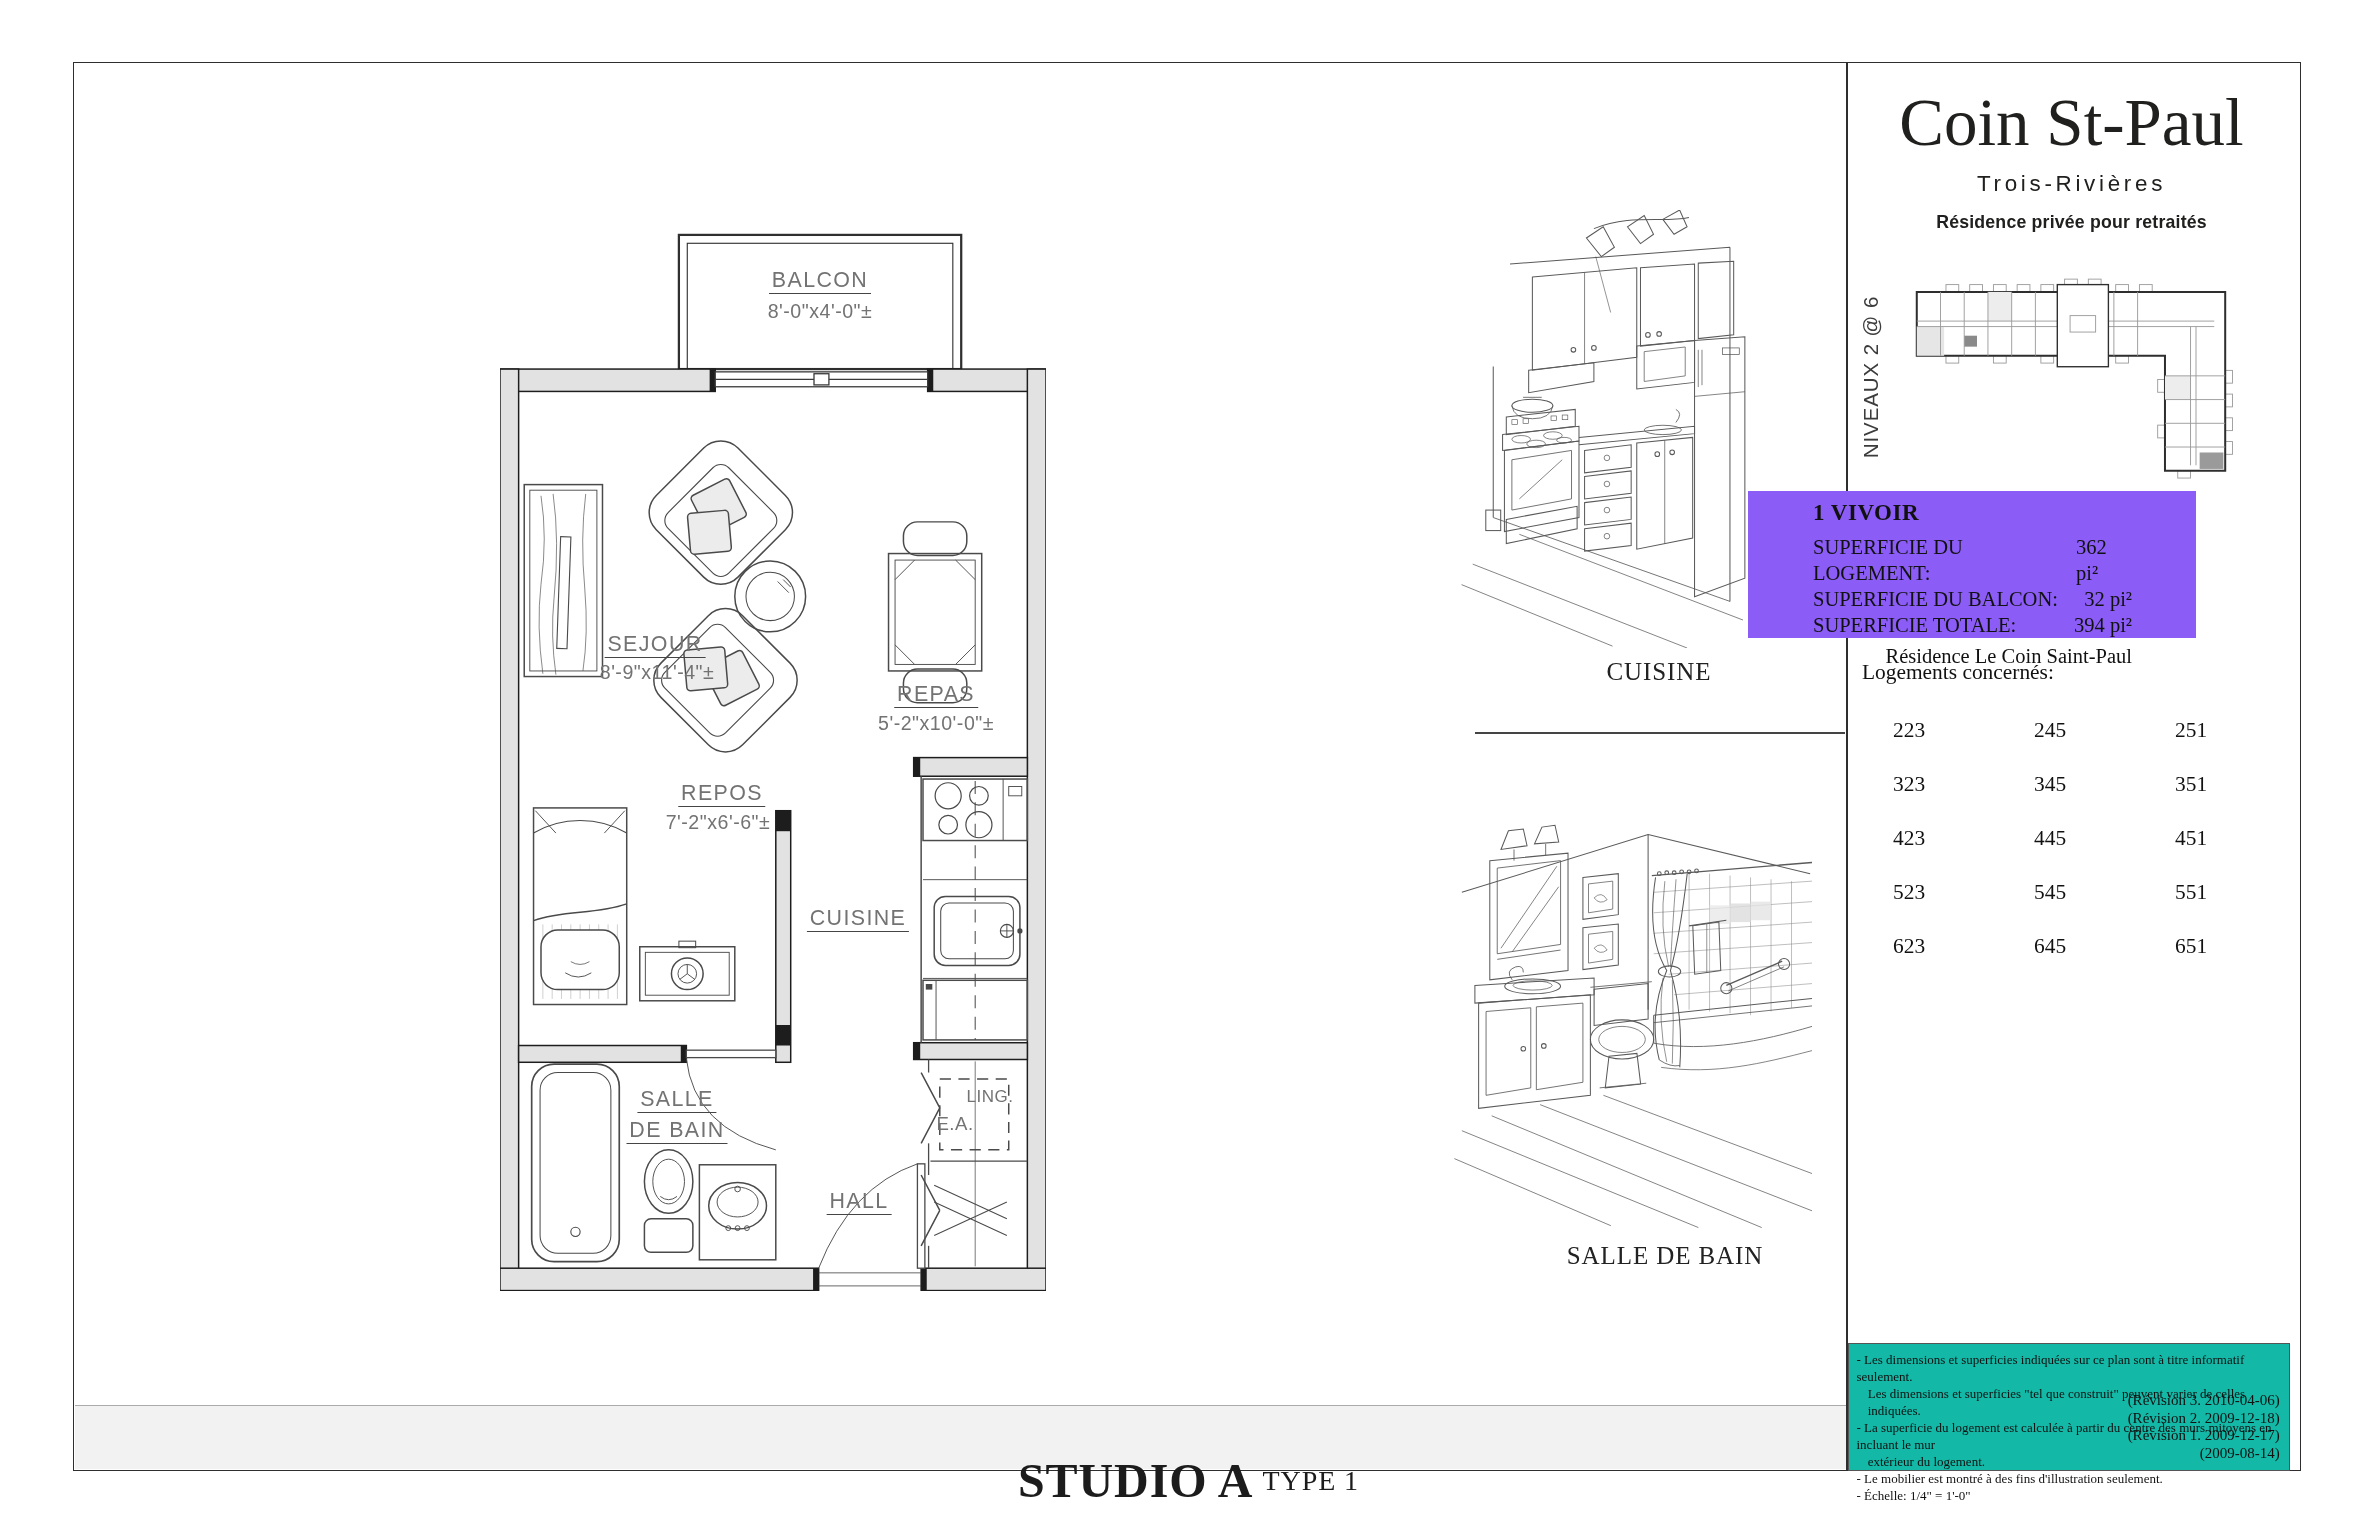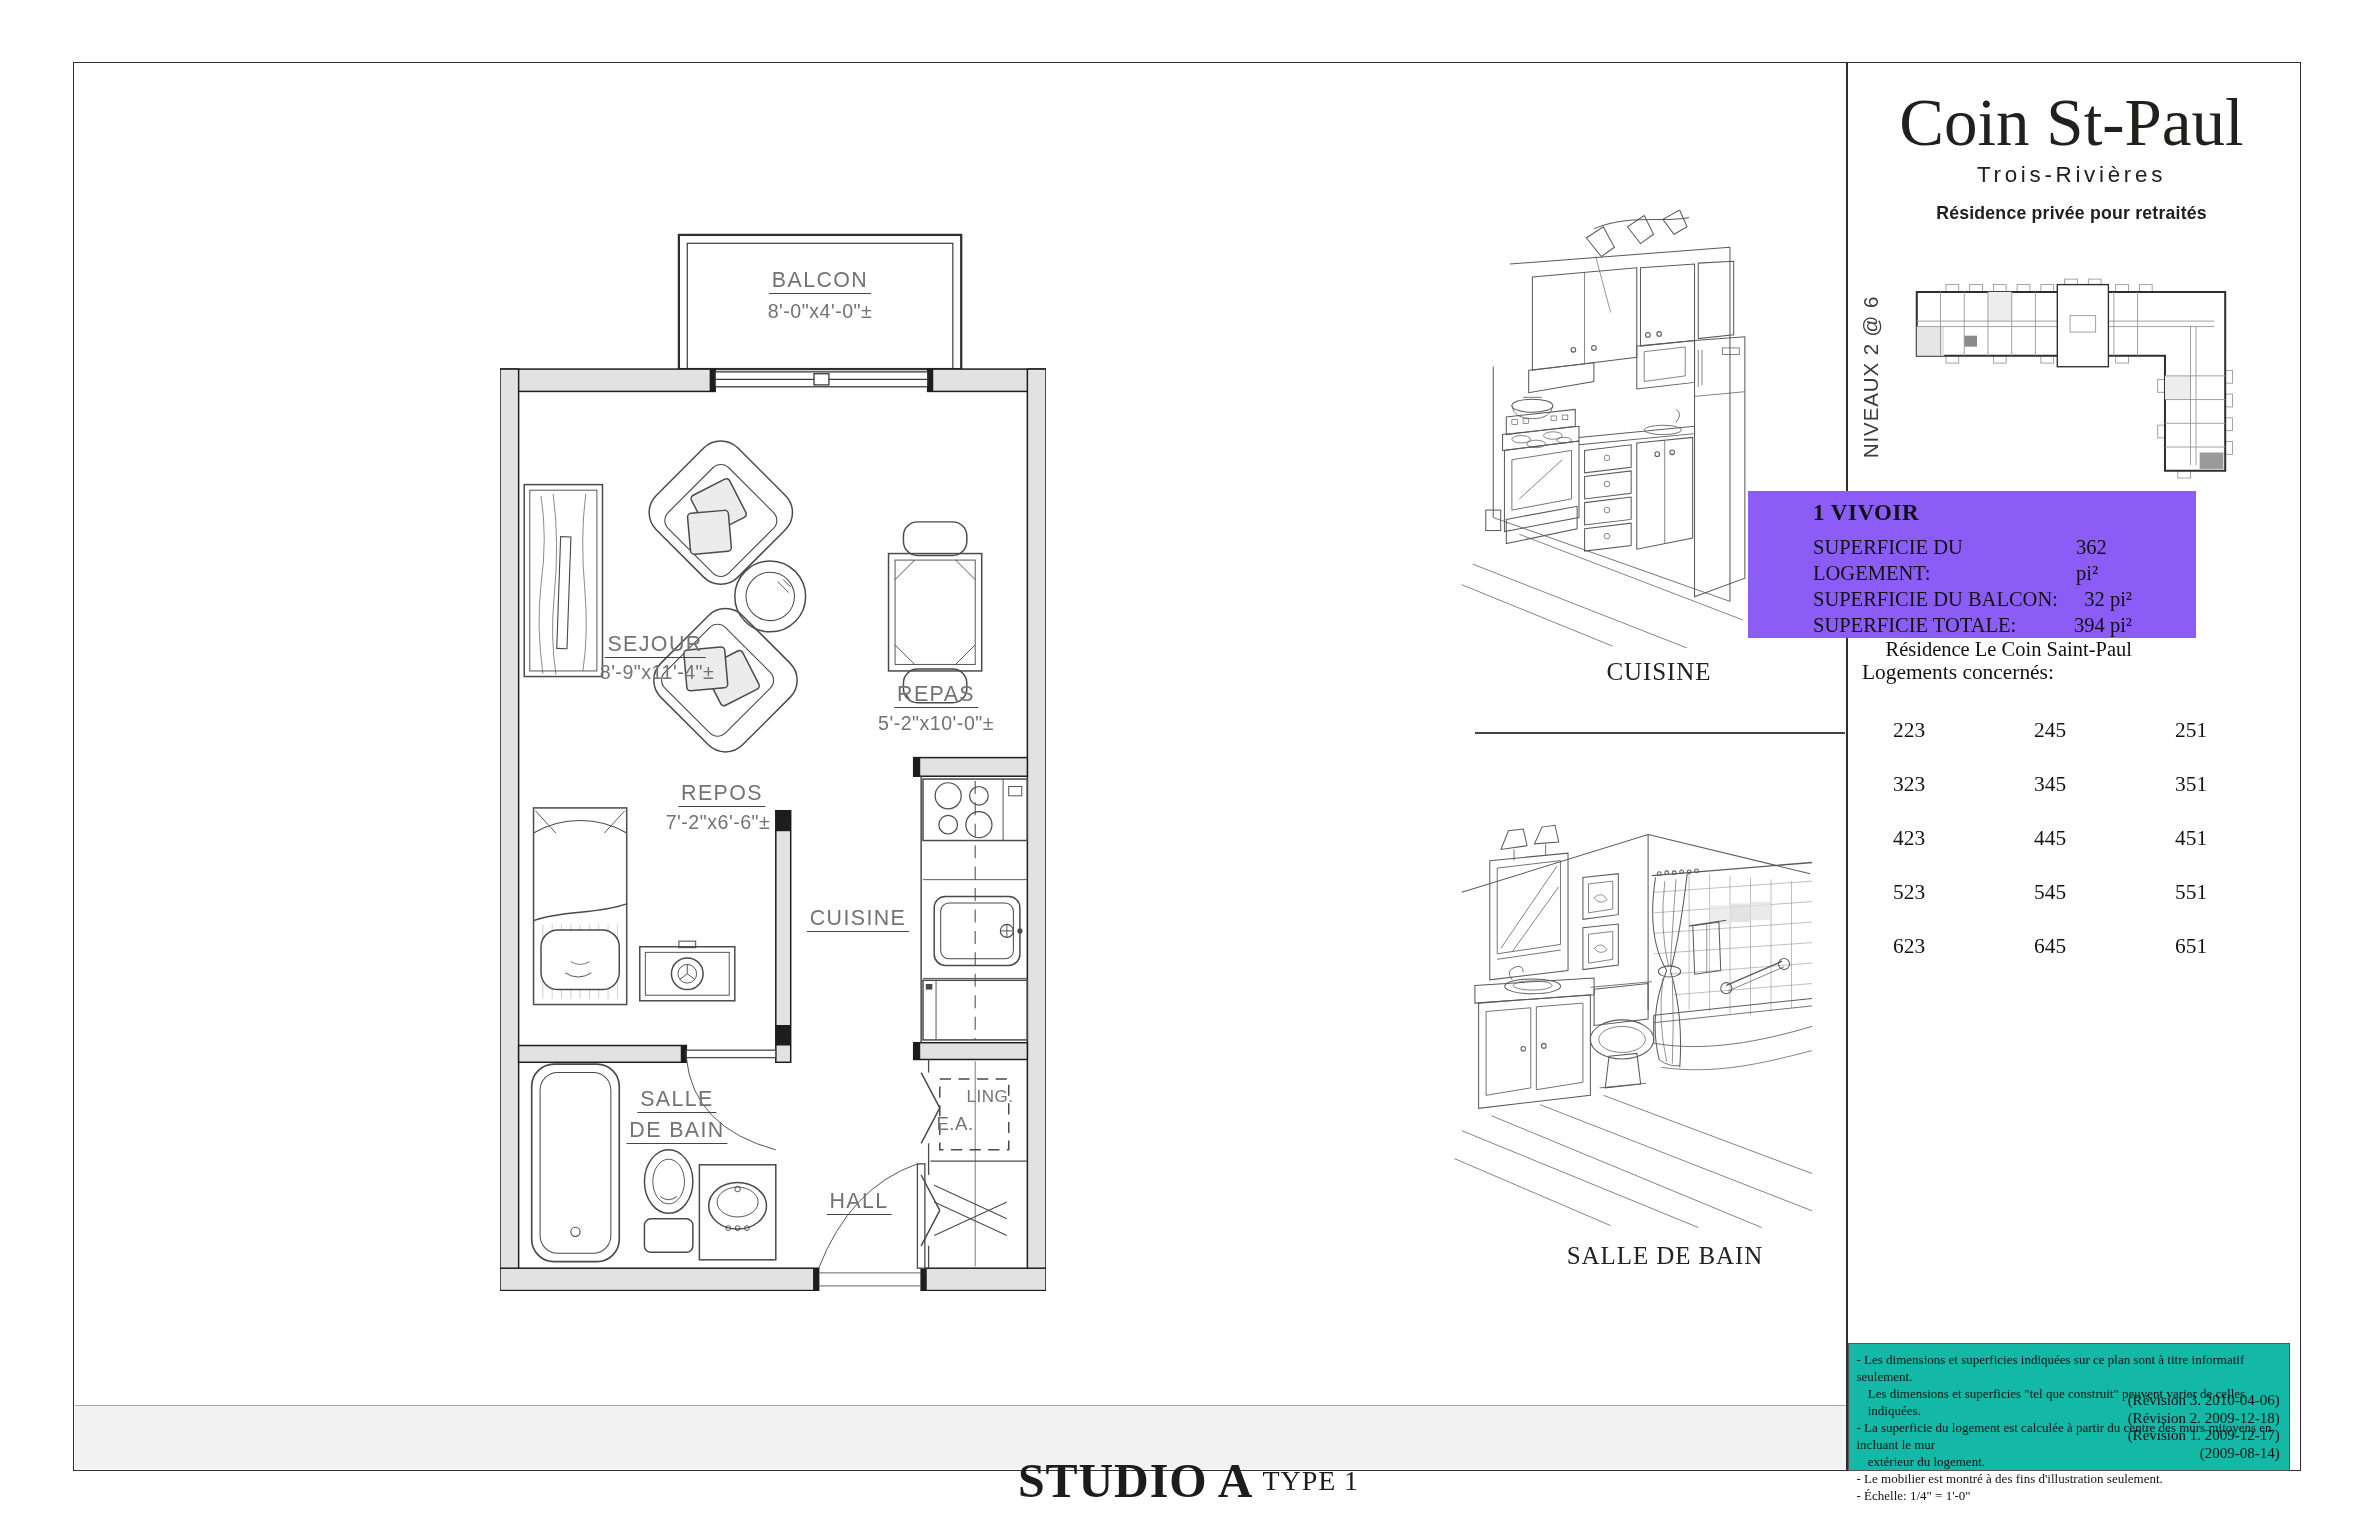--- a/index.html
+++ b/index.html
@@ -19,32 +19,32 @@
   .plan-small { font-size:17px; letter-spacing:0.5px; }
 
   
   .caption { position:absolute; transform:translateX(-50%); font-size:25px; letter-spacing:0.9px; color:#222;
     font-family:"Liberation Serif", serif; white-space:nowrap; }
   .caption-divider { left:1475px; top:732px; width:370px; height:1.9px; background:#444; }
 
   
   .logo { left:1855px; top:86px; width:433px; text-align:center; color:#20201e; }
   .logo-name { font-family:Liberation Serif, serif; font-size:67px; line-height:73px; letter-spacing:0px; }
-  .logo-city { font-family:"Liberation Sans", sans-serif; font-size:22.4px; letter-spacing:3.7px; margin-top:3px; font-weight:500; }
+  .logo-city { font-family:"Liberation Sans", sans-serif; font-size:22.4px; letter-spacing:3.7px; margin-top:12px; font-weight:500; }
   .logo-tagline { font-family:"Liberation Sans", sans-serif; font-size:17.7px; font-weight:bold; margin-top:15px; letter-spacing:0.2px; }
 
   .niveaux { left:1871px; top:377px; transform:translate(-50%,-50%) rotate(-90deg); white-space:nowrap;
     font-family:"Liberation Sans", sans-serif; font-size:20.5px; letter-spacing:0.9px; color:#3c3c3c; }
 
   
   .vivoir { left:1748px; top:491px; width:448px; height:147px; background:#8b5cf6; padding:9.3px 0 0 65px; color:#111; }
   .vivoir-title { font-size:23px; font-weight:bold; letter-spacing:0.5px; }
   .vivoir-rows { width:319px; margin-top:7.5px; }
   .vivoir-row { display:flex; justify-content:space-between; font-size:20.5px; line-height:26px; }
-  .vivoir-footer { width:319px; text-align:right; font-size:20.5px; margin-top:0; }
+  .vivoir-footer { width:319px; text-align:right; font-size:20.5px; margin-top:7px; }
 
   
   .units-title { left:1862px; top:660px; font-size:21.4px; color:#111; }
   .units-grid { left:1862px; top:716px; display:grid; grid-template-columns:141px 141px 103px; row-gap:26px;
     font-size:21.4px; line-height:28px; color:#111;margin-left:31px; }
 
   
   .notes-box { left:1848px; top:1343px; width:442px; height:128px; background:#14b8a6; border:1.9px solid #555;
     padding:6.5px 7.5px; color:#111; }
   .note-line { font-size:13px; line-height:17px; }

